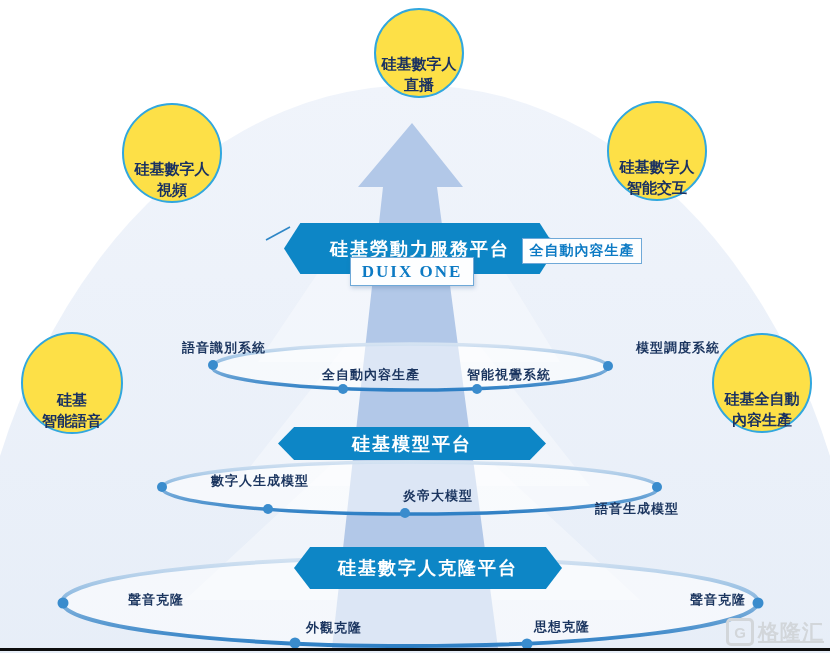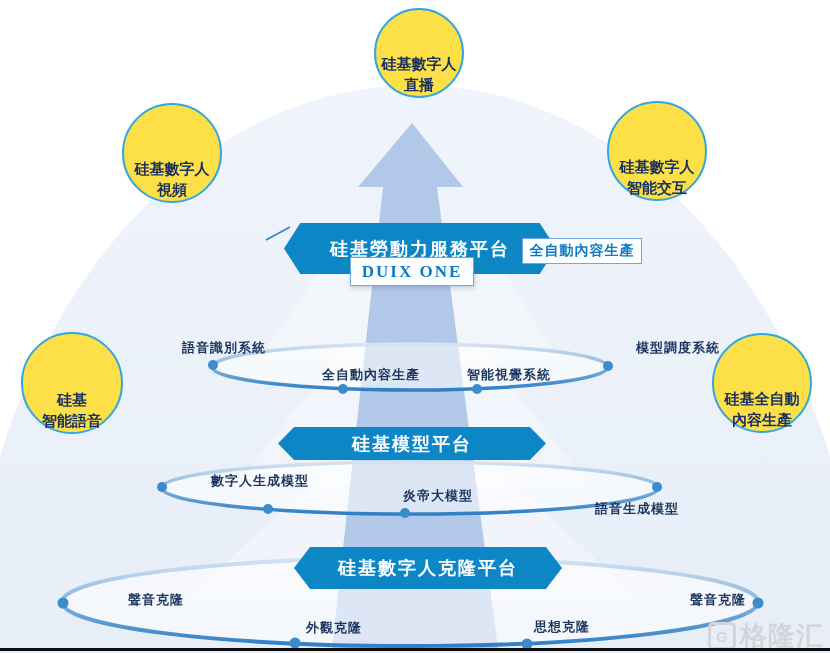--- a/index.html
+++ b/index.html
@@ -37,22 +37,23 @@
   .watermark {
     position:absolute; right:6px; top:618px; display:flex; align-items:center;
     gap:4px; color:#d2d6da; user-select:none;
   }
   .watermark .glogo {
     width:22px; height:22px; border:3px solid #d2d6da; border-radius:5px;
     display:flex; align-items:center; justify-content:center;
     font-weight:bold; font-size:15px; font-family:"Liberation Sans",sans-serif;
   }
   .watermark .wtext {
-    font-size:27px; font-weight:bold; letter-spacing:1px;
+    font-size:21px; font-weight:bold; letter-spacing:1px;
     font-family:"Liberation Sans",sans-serif;
+    text-decoration:underline;
   }
   .bottom-bar {
     position:absolute; left:0; top:648px; width:830px; height:3px;
     background:#0d0d0d;
   }
 </style>
 </head>
 <body>
 
 <div class="stage">

